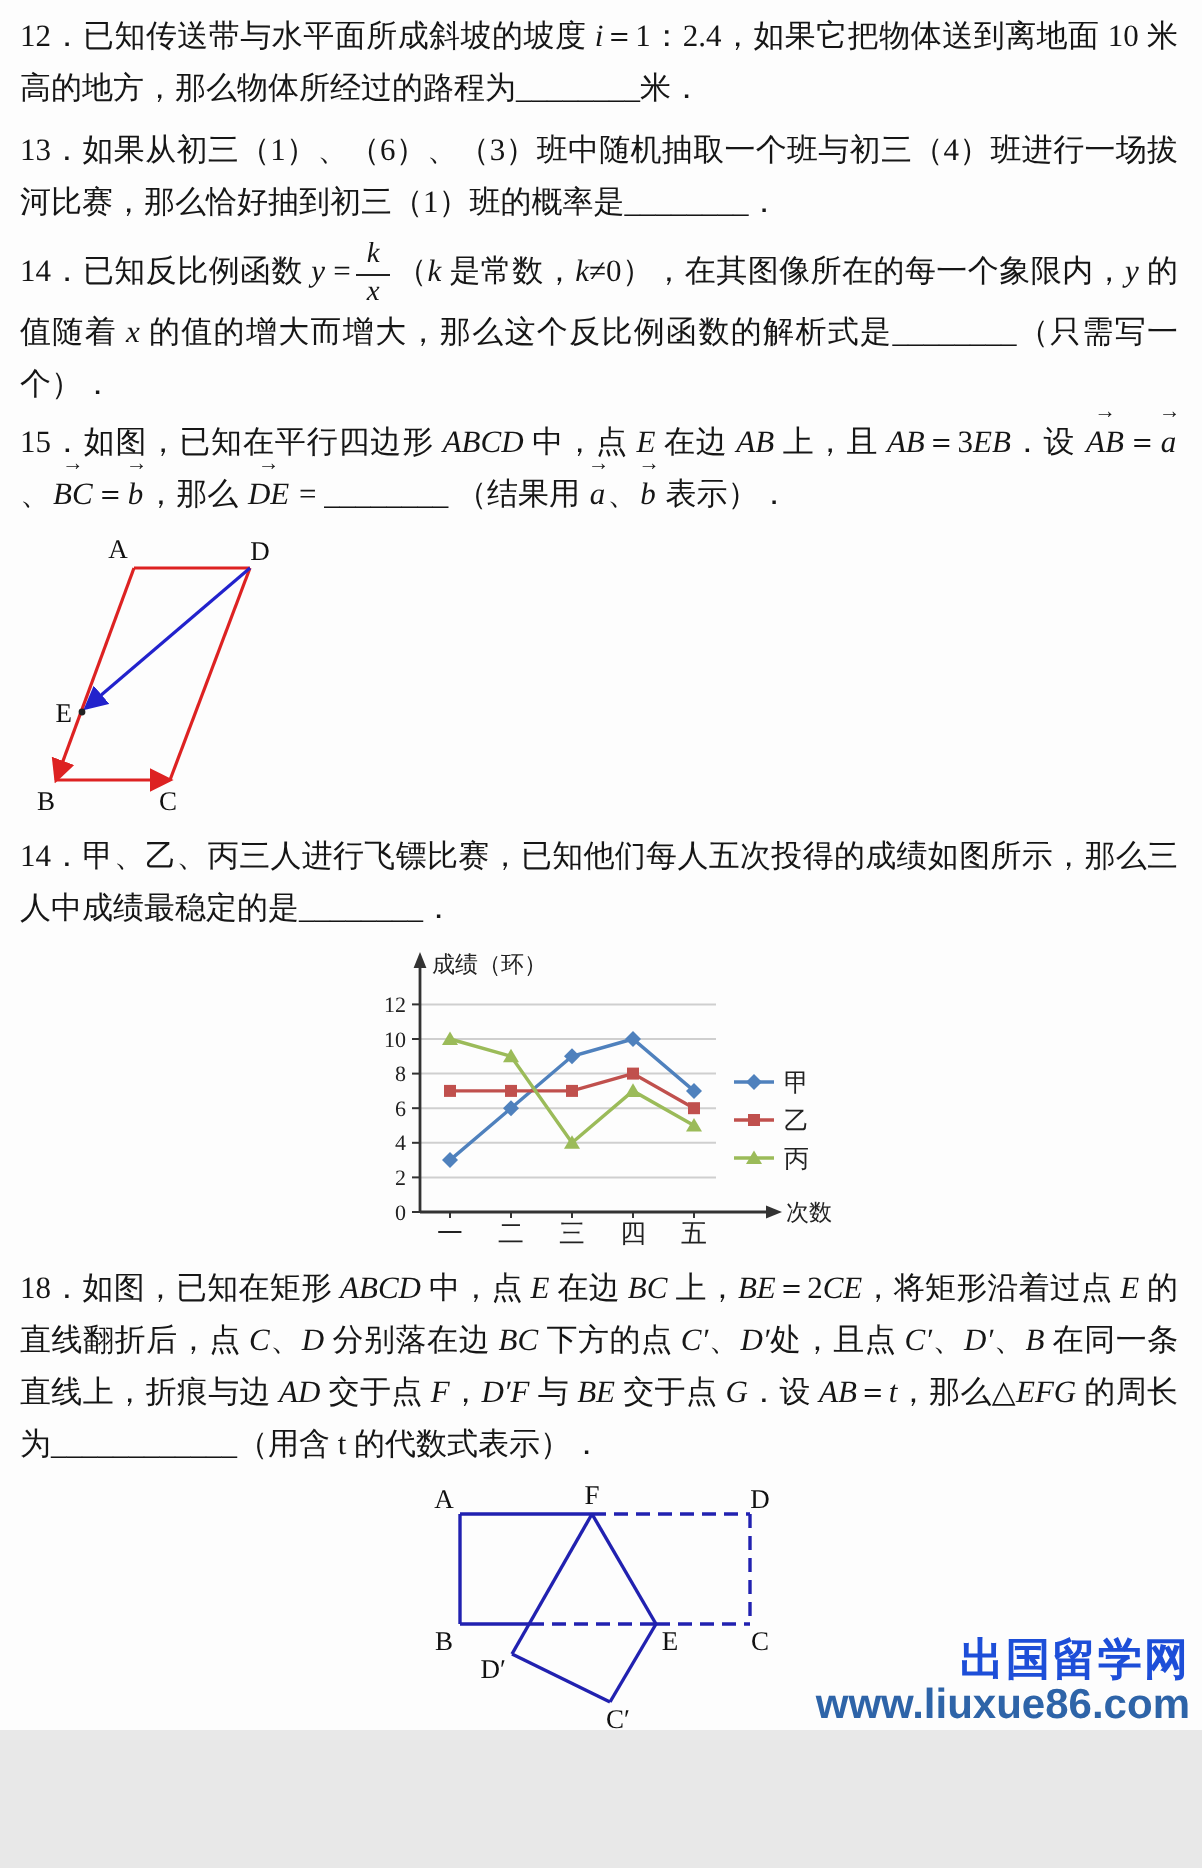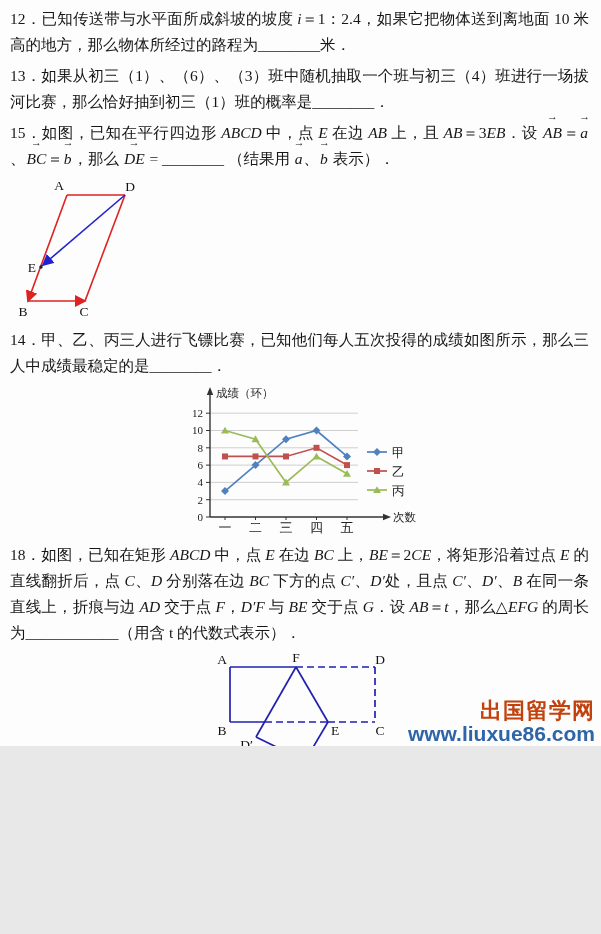--- a/index.html
+++ b/index.html
@@ -1,16 +1,16 @@
 <!DOCTYPE html>
 <html><head>
 <meta charset="utf-8">
 <style>
   html,body{margin:0;padding:0;background:#e8e8e8;}
-  .page{position:relative;width:601px;height:746px;margin:0 auto;background:#fdfdfd;
+  .page{position:relative;width:601px;height:865px;margin:0 auto;background:#fdfdfd;
         font-family:"Liberation Serif","DejaVu Serif",serif;color:#161616;overflow:hidden;}
   .content{padding:6px 12px 0 10px;}
   p.q{font-size:15.5px;line-height:26px;margin:0 0 5px;text-align:justify;}
   p.q14{margin-bottom:3px;}
   .it{font-style:italic;}
   .vec{font-style:italic;position:relative;display:inline-block;padding:0 1px;}
   .vec::before{content:"\2192";position:absolute;top:-0.80em;left:0;right:0;text-align:center;
                font-size:0.70em;font-style:normal;line-height:1;}
   .frac{display:inline-block;vertical-align:middle;text-align:center;font-style:italic;
         line-height:1.08;margin:0 3px;font-size:14.5px;}
@@ -24,28 +24,29 @@
   .diag-label{font-size:13.5px;fill:#111;}
   .axis-num{font-size:11px;fill:#222;}
   .cat-label{font-size:13px;fill:#222;}
   .axis-title{font-size:11.5px;fill:#222;}
   .legend-label{font-size:12.5px;fill:#222;}
   .footer{position:absolute;right:6px;bottom:2px;text-align:right;
           font-family:"Liberation Sans","DejaVu Sans",sans-serif;line-height:1.02;}
   .site-name{font-size:22px;font-weight:bold;letter-spacing:1px;}
   .site-url{font-size:21px;font-weight:bold;}
 </style>
-<style>.edge-red{stroke:#dd2222;stroke-width:1.6;fill:none}.edge-blue{stroke:#2222cc;stroke-width:1.6;fill:none}.fill-red{fill:#dd2222}.fill-blue{fill:#2222cc}.edge-navy{stroke:#2121b0;stroke-width:1.7;fill:none}.dash{stroke-dasharray:7 4}.site-name{color:#c2410c}.site-url{color:#2e64a8}</style></head>
+<style>.edge-red{stroke:#dd2222;stroke-width:1.6;fill:none}.edge-blue{stroke:#2222cc;stroke-width:1.6;fill:none}.fill-red{fill:#dd2222}.fill-blue{fill:#2222cc}.edge-navy{stroke:#2121b0;stroke-width:1.7;fill:none}.dash{stroke-dasharray:7 4}.site-name{color:#1d4ed8}.site-url{color:#2e64a8}</style></head>
 <body>
 
 <div class="page">
   <div class="content">
 
     <p class="q">12．已知传送带与水平面所成斜坡的坡度 <span class="it">i</span>＝1：2.4，如果它把物体送到离地面 10 米高的地方，那么物体所经过的路程为________米．</p>
     <p class="q">13．如果从初三（1）、（6）、（3）班中随机抽取一个班与初三（4）班进行一场拔河比赛，那么恰好抽到初三（1）班的概率是________．</p>
+    <p class="q q14">14．已知反比例函数 <span class="it">y</span> =<span class="frac"><span class="num">k</span><span class="den">x</span></span>（<span class="it">k</span> 是常数，<span class="it">k</span>≠0），在其图像所在的每一个象限内，<span class="it">y</span> 的值随着 <span class="it">x</span> 的值的增大而增大，那么这个反比例函数的解析式是________（只需写一个）．</p>
     <p class="q">15．如图，已知在平行四边形 <span class="it">ABCD</span> 中，点 <span class="it">E</span> 在边 <span class="it">AB</span> 上，且 <span class="it">AB</span>＝3<span class="it">EB</span>．设 <span class="vec">AB</span>＝<span class="vec">a</span>、<span class="vec">BC</span>＝<span class="vec">b</span>，那么 <span class="vec">DE</span> = ________ （结果用 <span class="vec">a</span>、<span class="vec">b</span> 表示）．</p>
 
     <div class="fig15-wrap">
       <svg class="fig" width="160" height="148" viewBox="0 0 160 148">
         <defs>
           <marker id="arrR" viewBox="0 0 10 10" refX="8.5" refY="5" markerWidth="7.5" markerHeight="7.5" orient="auto">
             <path d="M0,0 L10,5 L0,10 z" class="fill-red"></path>
           </marker>
           <marker id="arrB" viewBox="0 0 10 10" refX="8.5" refY="5" markerWidth="7.5" markerHeight="7.5" orient="auto">
             <path d="M0,0 L10,5 L0,10 z" class="fill-blue"></path>

